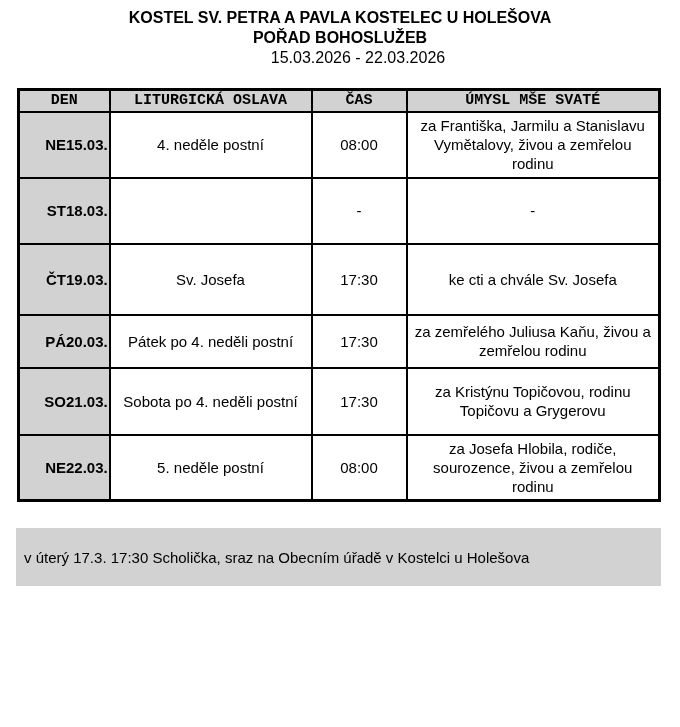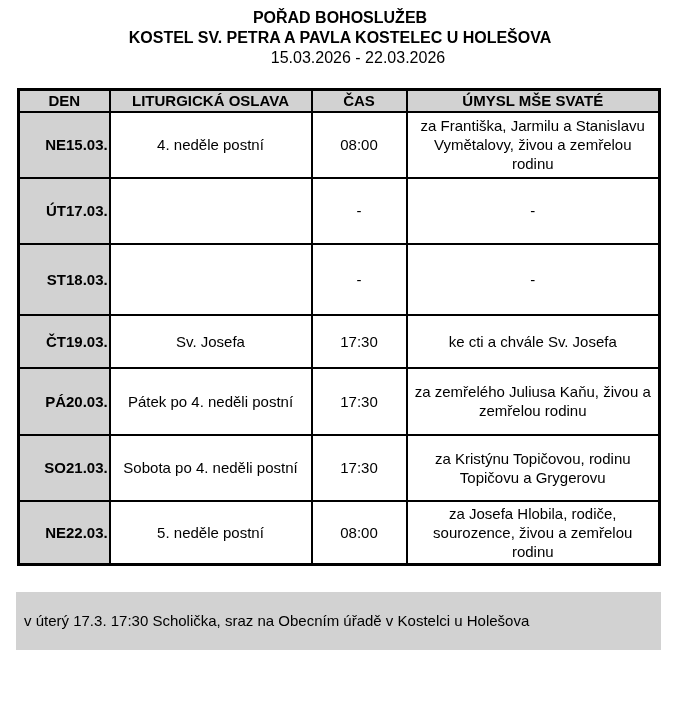--- a/index.html
+++ b/index.html
@@ -45,20 +45,21 @@
     border: 2px solid var(--border);
     vertical-align: middle;
     overflow: hidden;
   }
   table.schedule th {
     background: var(--shade);
     font-size: 15px;
     font-weight: bold;
     height: 22px;
     padding: 1px 2px;
+    font-family: Liberation Mono, monospace;
   }
   col.c-day  { width: 91px; }
   col.c-lit  { width: 202px; }
   col.c-time { width: 95px; }
   col.c-int  { width: 253px; }
 
   tbody tr:nth-child(1) { height: 66px; }
   tbody tr:nth-child(2) { height: 66px; }
   tbody tr:nth-child(3) { height: 71px; }
   tbody tr:nth-child(4) { height: 53px; }
@@ -94,22 +95,22 @@
     padding-left: 8px;
     font-size: 15px;
   }
 </style>
 </head>
 <body>
 
 <div class="page">
 
   <header class="titles">
+    <div class="title-line">KOSTEL SV. PETRA A PAVLA KOSTELEC U HOLEŠOVA</div>
     <div class="title-line">POŘAD BOHOSLUŽEB</div>
-    <div class="title-line">KOSTEL SV. PETRA A PAVLA KOSTELEC U HOLEŠOVA</div>
     <div class="date-line">15.03.2026 - 22.03.2026</div>
   </header>
 
   <table class="schedule">
     <colgroup>
       <col class="c-day">
         <col class="c-lit">
         <col class="c-time">
         <col class="c-int">
     </colgroup>
@@ -127,28 +128,20 @@
       <span class="day-abbrev">NE</span><span class="day-date">15.03.</span>
     </td>
     <td class="lit-cell">4. neděle postní</td>
     <td class="time-cell">08:00</td>
     <td class="int-cell">za Františka, Jarmilu a Stanislavu
 Vymětalovy, živou a zemřelou
 rodinu</td>
   </tr>
 
 
-  <tr class="schedule-row">
-    <td class="day-cell">
-      <span class="day-abbrev">ÚT</span><span class="day-date">17.03.</span>
-    </td>
-    <td class="lit-cell"></td>
-    <td class="time-cell">-</td>
-    <td class="int-cell">-</td>
-  </tr>
 
   <tr class="schedule-row">
     <td class="day-cell">
       <span class="day-abbrev">ST</span><span class="day-date">18.03.</span>
     </td>
     <td class="lit-cell"></td>
     <td class="time-cell">-</td>
     <td class="int-cell">-</td>
   </tr>
 

